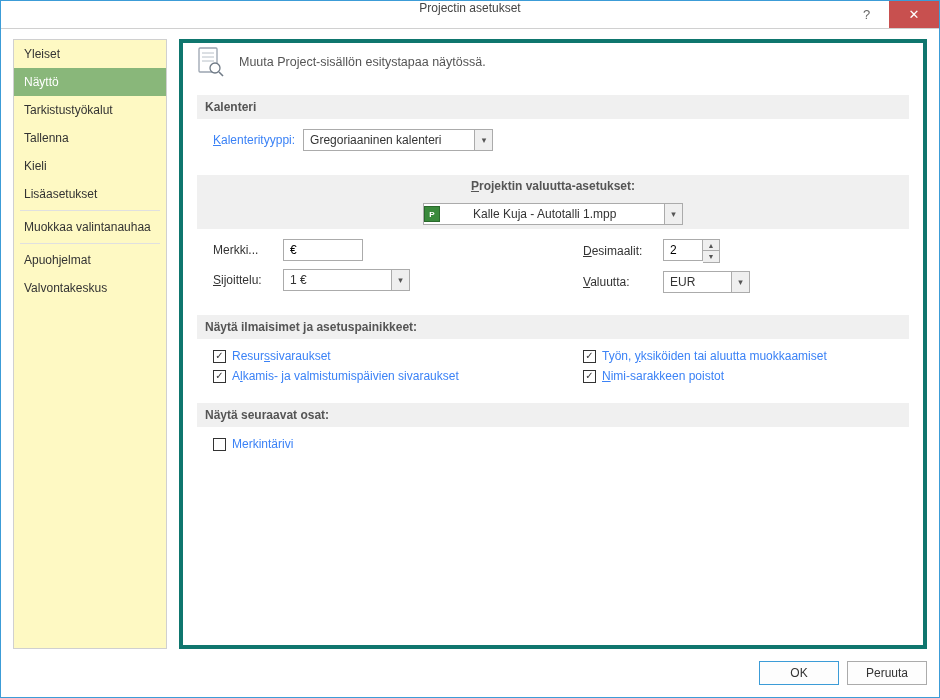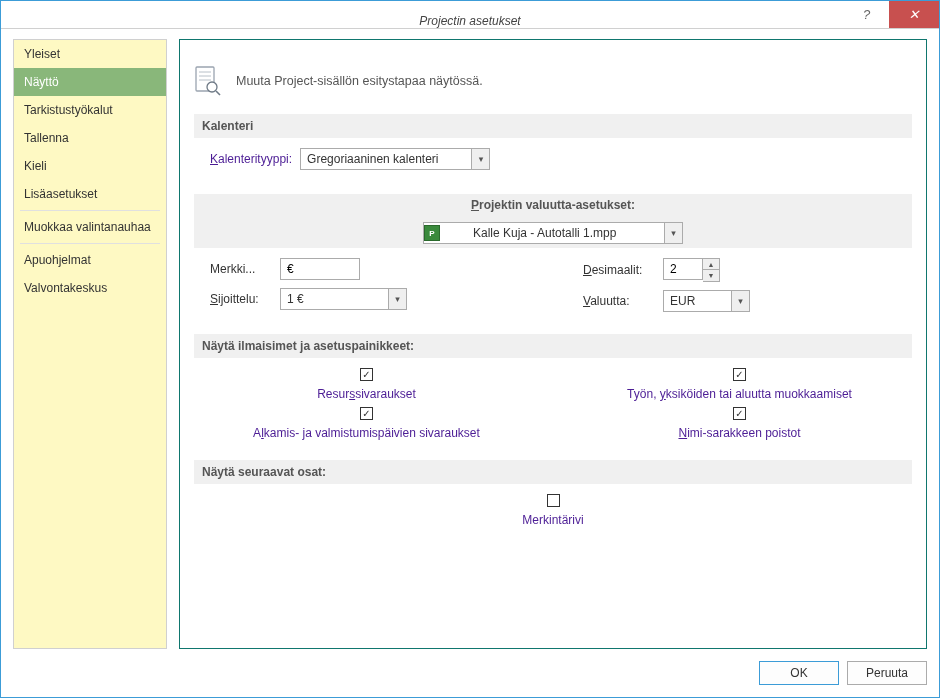--- a/index.html
+++ b/index.html
@@ -1,49 +1,49 @@
 <!DOCTYPE html>
 <html><head>
 <meta charset="utf-8">
 <style>
   * { box-sizing: border-box; margin: 0; padding: 0; }
   body { font-family: "Segoe UI", Tahoma, sans-serif; font-size: 12px; color: #333; background: #fff; }
   .window { width: 940px; height: 698px; border: 1px solid #3c9cd7; display: flex; flex-direction: column; }
-  .titlebar { height: 28px; background: #fff; border-bottom: 1px solid #d0d0d0; display: flex; align-items: flex-end; position: relative; font-style: italic; }
+  .titlebar { height: 28px; background: #fff; border-bottom: 1px solid #d0d0d0; display: flex; align-items: flex-start; position: relative; }
   .titlebar-title { position: absolute; left: 50%; transform: translateX(-50%); font-size: 12px; color: #444; }
   .titlebar-buttons { margin-left: auto; display: flex; height: 100%; }
   .titlebar-btn { width: 45px; display: flex; align-items: center; justify-content: center; font-size: 13px; color: #666; }
   .titlebar-btn.close { background: #c8504f; color: #fff; width: 50px; }
   .body { flex: 1; display: flex; flex-direction: column; padding: 10px 12px 12px 12px; }
   .main-area { flex: 1; display: flex; gap: 12px; min-height: 0; }
   .sidebar { width: 154px; border: 1px solid #d0d0d0; background: #fef9c3; padding: 0; }
   .sidebar-item { padding: 7px 10px; font-size: 12px; color: #333; cursor: pointer; }
   .sidebar-item.selected { background: #89b77a; color: #fff; }
   .sidebar-divider { height: 1px; background: #e0e0e0; margin: 2px 6px; }
-  .content { flex: 1; border: 1px solid #0f766e; background: #fff; padding: 22px 14px; overflow: auto; }
+  .content { flex: 1; border: 4px solid #0f766e; background: #fff; padding: 0 14px; overflow: auto; }
   .header-row { display: flex; align-items: center; gap: 14px; margin-bottom: 14px; padding: 4px 0; }
   .header-text { font-size: 12.5px; color: #555; }
   .section-header { background: #f0f0f0; padding: 5px 8px; font-weight: 600; color: #555; font-size: 12px; margin-top: 4px; }
   .section-body { padding: 10px 16px; }
   .row { display: flex; align-items: center; gap: 8px; margin-bottom: 8px; }
-  .label { font-size: 12px; color: #4c1d95; }
+  .label { font-size: 12px; color: #3b82f6; }
   .dropdown { display: inline-flex; align-items: center; border: 1px solid #ababab; background: #fff; height: 22px; gap: 27px; }
   .dropdown-text { padding: 0 6px; font-size: 12px; min-width: 120px; }
   .dropdown-btn { width: 18px; height: 100%; border-left: 1px solid #ababab; background: #efefef; display: flex; align-items: center; justify-content: center; font-size: 9px; color: #555; }
   .textbox { border: 1px solid #ababab; height: 22px; padding: 0 6px; font-size: 12px; background: #fff; }
   .two-col { display: flex; gap: 60px; }
   .col { flex: 1; }
   .field-row { display: flex; align-items: center; margin-bottom: 8px; }
   .field-label { width: 70px; font-size: 12px; }
   .spinner { display: inline-flex; }
   .spinner input { border: 1px solid #ababab; height: 22px; width: 40px; padding: 0 6px; font-size: 12px; }
   .spinner-btns { display: flex; flex-direction: column; border: 1px solid #ababab; border-left: none; }
   .spinner-btn { width: 16px; height: 11px; background: #efefef; display: flex; align-items: center; justify-content: center; font-size: 7px; color: #555; }
   .spinner-btn:first-child { border-bottom: 1px solid #ababab; }
-  .checkbox-row { display: flex; align-items: center; gap: 6px; margin-bottom: 6px; flex-direction: column; }
+  .checkbox-row { display: flex; align-items: center; gap: 6px; margin-bottom: 6px; }
   .checkbox { width: 13px; height: 13px; border: 1px solid #333; background: #fff; display: flex; align-items: center; justify-content: center; font-size: 10px; color: #333; line-height: 1; }
   .checkbox.checked::after { content: "✓"; }
   .section-inline { display: flex; align-items: center; gap: 10px; background: #f0f0f0; padding: 4px 8px; margin-top: 6px; flex-direction: column; }
   .section-inline .label-strong { font-weight: 600; color: #555; font-size: 12px; }
   .proj-icon { width: 16px; height: 16px; background: linear-gradient(#3a8a3c,#3a8a3c); display: inline-flex; align-items: center; justify-content: center; color: #fff; font-size: 8px; font-weight: bold; border: 1px solid #2a6a2c; }
   .button-row { display: flex; justify-content: flex-end; gap: 8px; padding-top: 12px; }
   .btn { min-width: 80px; height: 24px; border: 1px solid #ababab; background: #fdfdfd; font-size: 12px; display: flex; align-items: center; justify-content: center; }
   .btn.primary { border: 1px solid #3c9cd7; }
   .underline { text-decoration: underline; }
   .doc-icon svg { display: block; }

